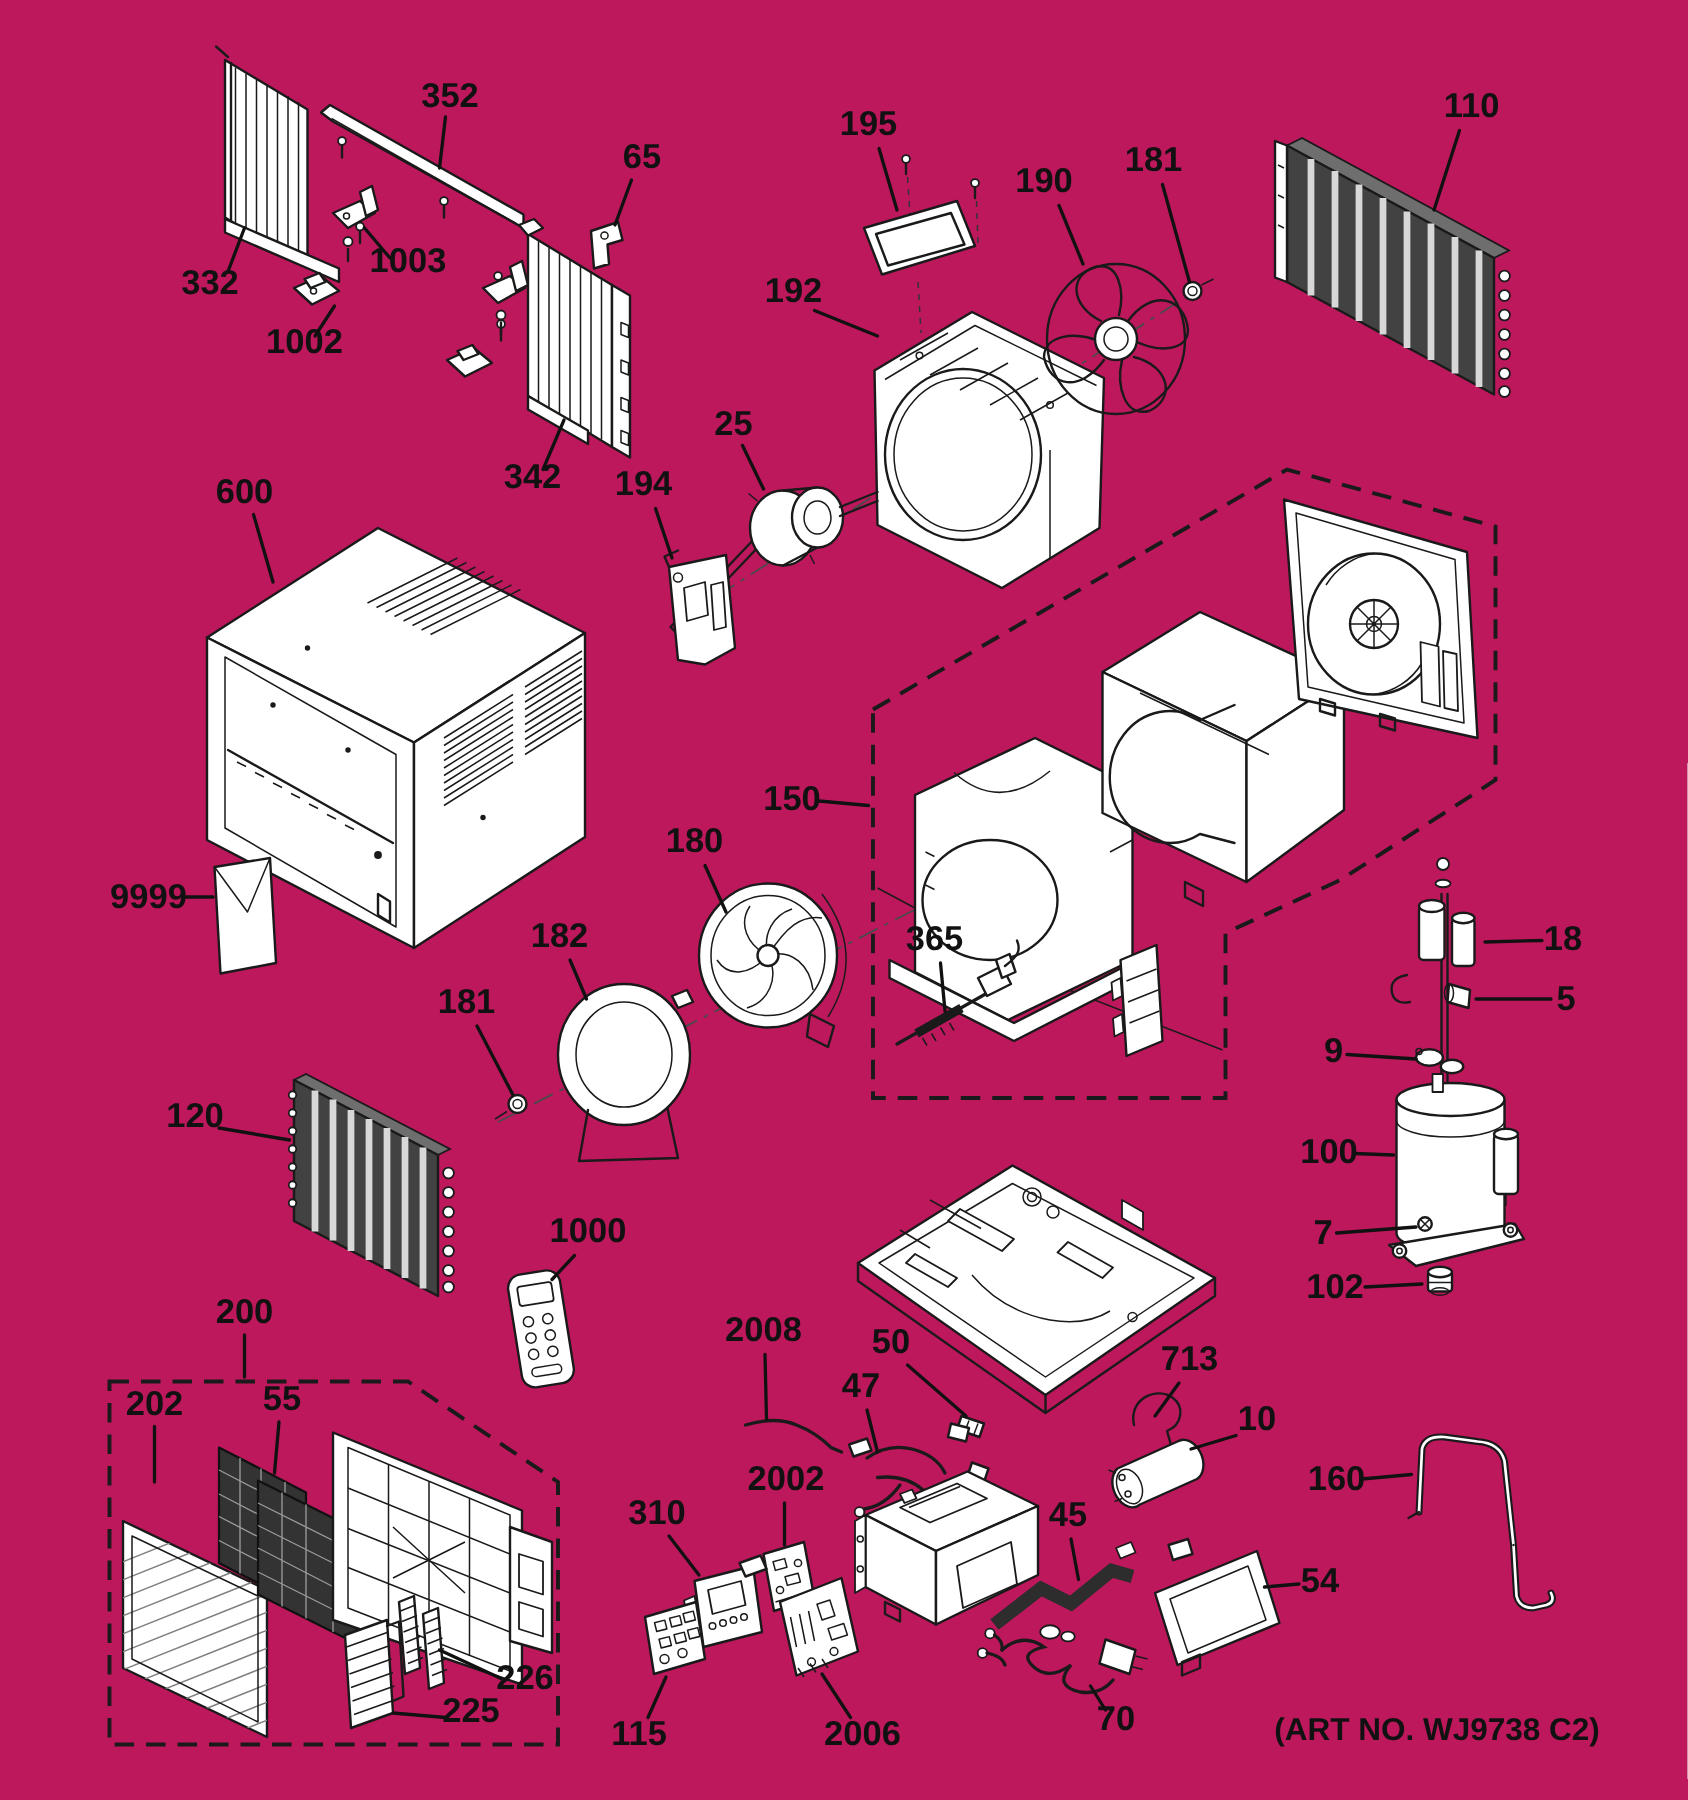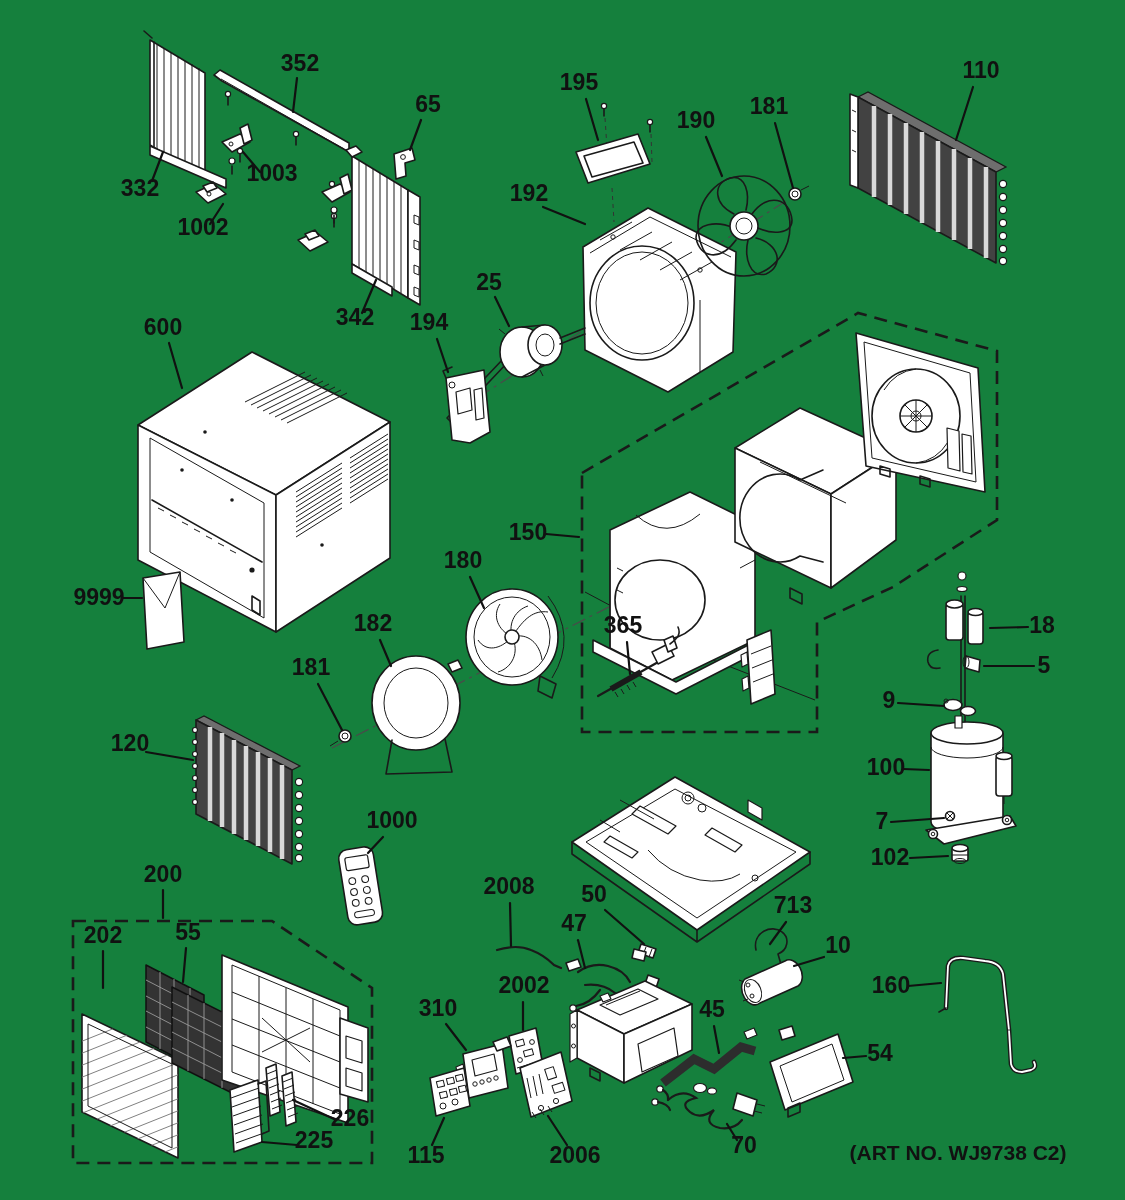--- a/index.html
+++ b/index.html
@@ -1,16 +1,16 @@
 <!DOCTYPE html>
 <html><head>
 <meta charset="utf-8">
 <style>
   html,body{margin:0;padding:0;background:#e8e8e8;}
-  .stage{position:relative;width:1125px;height:1200px;background:#15803d;overflow:hidden;
+  .stage{position:relative;width:1125px;height:1200px;background:#be185d;overflow:hidden;
          font-family:"Liberation Sans",sans-serif;}
   svg{position:absolute;left:0;top:0;}
   .ln{fill:none;stroke:#1a1a1a;stroke-width:1.6;stroke-linejoin:round;stroke-linecap:round}
   .thin{fill:none;stroke:#1a1a1a;stroke-width:1;stroke-linejoin:round}
   .wfill{fill:#ffffff;stroke:#1a1a1a;stroke-width:1.6;stroke-linejoin:round}
   .wfill2{fill:#ffffff;stroke:#1a1a1a;stroke-width:1.2;stroke-linejoin:round}
   .dk{fill:#424242;stroke:#1a1a1a;stroke-width:1.6;stroke-linejoin:round}
   .dkface{fill:#6e6e6e;stroke:#1a1a1a;stroke-width:1.2}
   .rib{stroke:#d8d8d8;stroke-width:4.5;stroke-linecap:butt}
   .mesh{fill:#333333;stroke:#111111;stroke-width:1.5;stroke-linejoin:round}

